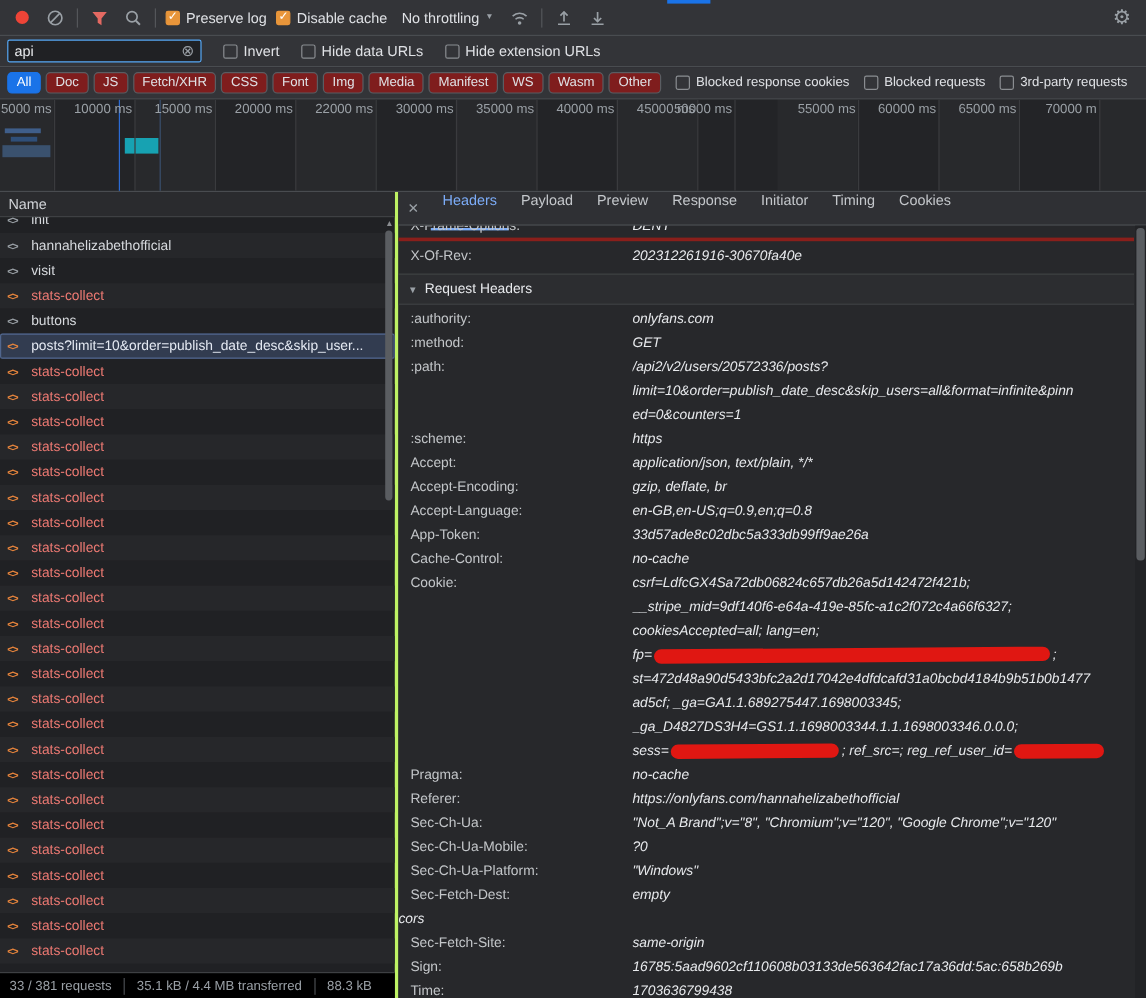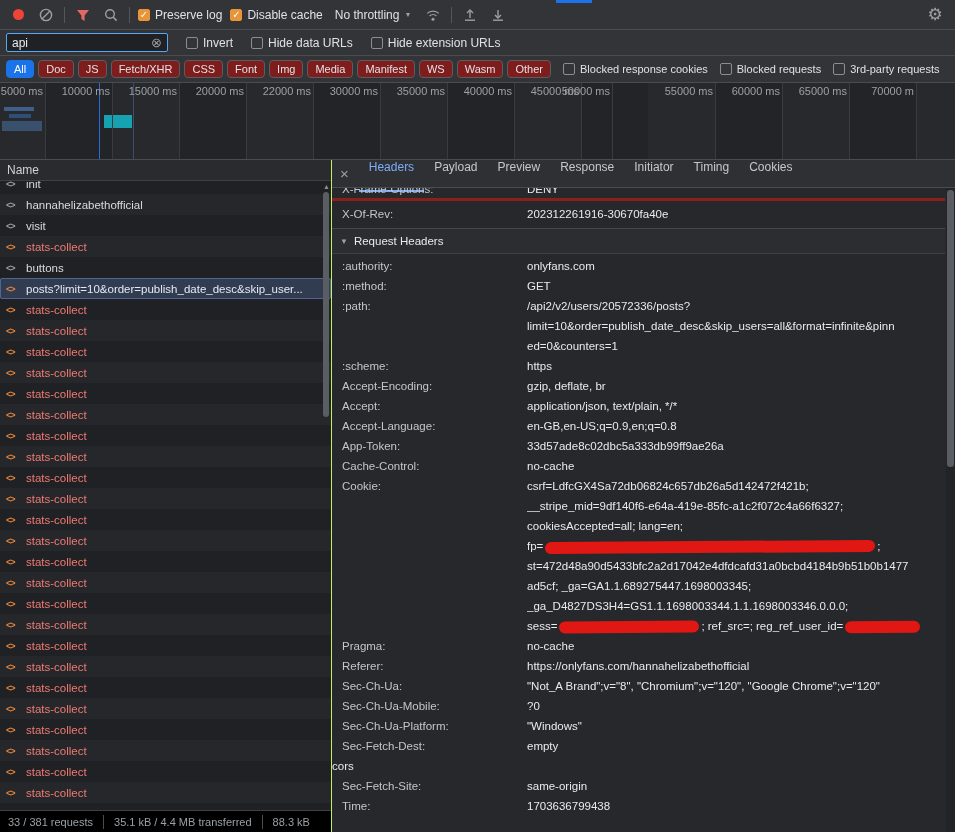--- a/index.html
+++ b/index.html
@@ -58,21 +58,21 @@
     background-position:-22px 0;
   }
   .tick { position:absolute; top:0; bottom:0; border-left:1px solid #3a3b3e; }
   .tick-label { position:absolute; right:3px; top:2px; font-size:11px; color:#9aa0a6; white-space:nowrap; }
   .wf-bar { position:absolute; }
 
   
   .main { display:flex; height:672px; }
 
   
-  .requests-pane { width:332px; flex:none; display:flex; flex-direction:column; border-right:1px solid #bef264; position:relative; background:#202124; }
+  .requests-pane { width:332px; flex:none; display:flex; flex-direction:column; border-right:3px solid #bef264; position:relative; background:#202124; }
   .list-header {
     height:21px; flex:none; background:#2a2b2e; border-bottom:1px solid #3e4043;
     display:flex; align-items:center; padding-left:7px; color:#d0d3d7; font-size:12px;
   }
   .req-list { flex:1; overflow:hidden; font-size:11.5px; }
   .req-row { height:21px; display:flex; align-items:center; gap:5px; padding:0 6px; cursor:pointer; }
   .req-row.alt { background:#26272a; }
   .req-row.cut { margin-top:-8px; }
   .req-icon { font-size:9px; font-weight:bold; color:#9aa0a6; letter-spacing:-1px; flex:none; width:15px; }
   .req-row.err .req-icon, .req-row.sel .req-icon { color:var(--icon-orange); }
@@ -109,21 +109,21 @@
   .section-h {
     height:25px; display:flex; align-items:center; gap:6px; padding-left:8px;
     background:#2c2d30; border-bottom:1px solid #3e4043; color:#e8eaed; cursor:pointer;
   }
   .section-h .tri { font-size:8px; color:#9aa0a6; }
   .hdr-rows { padding-top:2px; }
 
   .hrow { display:flex; align-items:flex-start; }
   .hname { width:195px; flex:none; padding-left:10px; color:#c3c6c9; line-height:20px; white-space:nowrap; overflow:hidden; }
   .hval { flex:1; color:#e8eaed; min-width:0; }
-  .vline { line-height:20px; white-space:nowrap; overflow:hidden; }
+  .vline { line-height:20px; white-space:nowrap; overflow:hidden;font-style:italic; }
   .redact { display:inline-block; height:12px; border-radius:7px; background:var(--redaction-red); vertical-align:middle; margin:0 2px; transform:rotate(-0.4deg); }
 
   .right-scrollbar { position:absolute; right:0; top:28px; bottom:0; width:9px; background:#222326; }
   .right-scrollbar .thumb { position:absolute; top:2px; left:1px; width:7px; height:277px; border-radius:3px; background:#5a5d61; }
 
   svg { display:block; }
 </style>
 </head>
 <body>
 
@@ -488,29 +488,29 @@
                 <div class="vline"><span>ed=0&amp;counters=1</span></div>
               </div>
             </div>
             <div class="hrow">
               <span class="hname">:scheme:</span>
               <div class="hval">
                 <div class="vline"><span>https</span></div>
               </div>
             </div>
             <div class="hrow">
+              <span class="hname">Accept:</span>
+              <div class="hval">
+                <div class="vline"><span>application/json, text/plain, */*</span></div>
+              </div>
+            </div>
+            <div class="hrow">
               <span class="hname">Accept-Encoding:</span>
               <div class="hval">
                 <div class="vline"><span>gzip, deflate, br</span></div>
-              </div>
-            </div>
-            <div class="hrow">
-              <span class="hname">Accept:</span>
-              <div class="hval">
-                <div class="vline"><span>application/json, text/plain, */*</span></div>
               </div>
             </div>
             <div class="hrow">
               <span class="hname">Accept-Language:</span>
               <div class="hval">
                 <div class="vline"><span>en-GB,en-US;q=0.9,en;q=0.8</span></div>
               </div>
             </div>
             <div class="hrow">
               <span class="hname">App-Token:</span>
@@ -578,20 +578,26 @@
                 <div class="vline"><span>cors</span></div>
               </div>
             </div>
             <div class="hrow">
               <span class="hname">Sec-Fetch-Site:</span>
               <div class="hval">
                 <div class="vline"><span>same-origin</span></div>
               </div>
             </div>
             <div class="hrow">
+              <span class="hname">Sign:</span>
+              <div class="hval">
+                <div class="vline"><span>16785:5aad9602cf110608b03133de563642fac17a36dd:5ac:658b269b</span></div>
+              </div>
+            </div>
+            <div class="hrow">
               <span class="hname">Time:</span>
               <div class="hval">
                 <div class="vline"><span>1703636799438</span></div>
               </div>
             </div>
           </div>
       </div>
       <div class="right-scrollbar">
           <div class="thumb"></div>
         </div>

